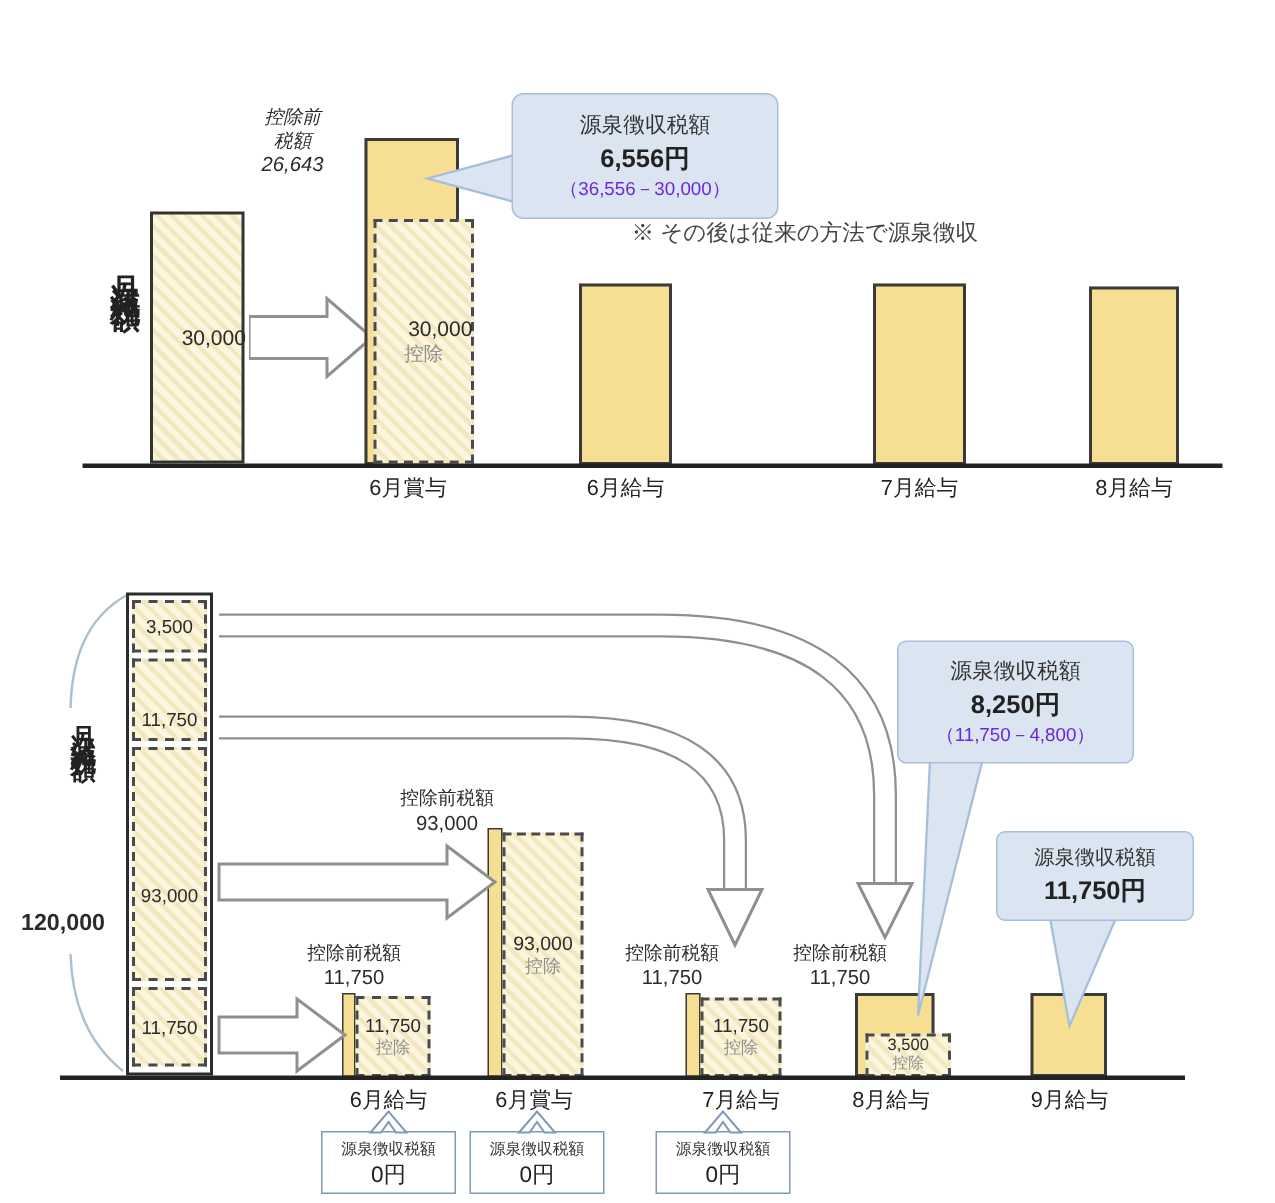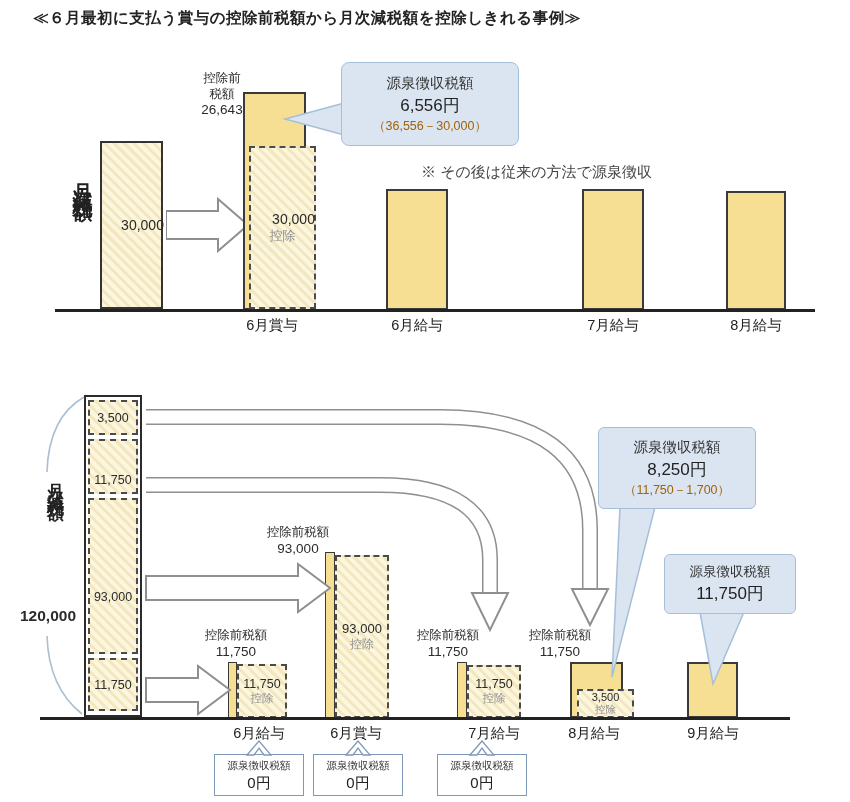--- a/index.html
+++ b/index.html
@@ -16,84 +16,83 @@
   .barvalue{font-size:14px;color:#2b2b2b;margin-left:22px;}
   .dedword{font-size:13px;color:#8f8f8f;}
   .axis{background:#222222;}
   .xlabel{font-size:14.5px;color:#222;text-align:center;white-space:nowrap;}
   .pretax{text-align:center;line-height:1.25;color:#2b2b2b;white-space:nowrap;}
   .pretax .l1{font-size:12.5px;}
   .pretax .l2{font-size:13.5px;}
   .callout{background:#DBE5F1;border:1.5px solid #A5BFDA;border-radius:8px;box-sizing:border-box;
            display:flex;flex-direction:column;align-items:center;justify-content:center;text-align:center;}
   .callout .c1{font-size:14.5px;color:#333;}
-  .callout .c2{font-size:17px;font-weight:normal;color:#222;margin-top:1px;}
-  .callout .c3{font-size:12.5px;color:#a16207;margin-top:1px;}
+  .callout .c2{font-size:17px;font-weight:bold;color:#222;margin-top:1px;}
+  .callout .c3{font-size:12.5px;color:#6d28d9;margin-top:1px;}
   .zerobox{background:#ffffff;border:1.8px solid #7E99B8;box-sizing:border-box;text-align:center;}
   .zerobox .z1{font-size:10.5px;color:#333;margin-top:4px;white-space:nowrap;}
   .zerobox .z2{font-size:15px;color:#222;margin-top:1px;}
   .note{font-size:15px;color:#444;white-space:nowrap;}
   .cflex{display:flex;flex-direction:column;align-items:center;justify-content:center;text-align:center;}
   svg{display:block;}
 </style>
 </head>
 <body>
 
 <div class="stage">
 
-  <div class="abs title" style="left:33px;top:8px;">≪６月最初に支払う賞与の控除前税額から月次減税額を控除しきれる事例≫</div>
 
   <div class="abs vlabel" style="left:70px;top:168px;font-size:20px;letter-spacing:4px;height:130px;">月次減税額</div>
 
   <div class="abs hatch cflex" style="left:100px;top:141px;width:63px;height:168px;border:2px solid #333;box-sizing:border-box;">
     <span class="barvalue">30,000</span>
   </div>
 
   <svg class="abs" style="left:166px;top:197px;" width="84" height="56" viewBox="0 0 84 56">
     <polygon points="0,14 52,14 52,2 82,28 52,54 52,42 0,42" fill="#ffffff" stroke="#8f8f8f" stroke-width="2"></polygon>
   </svg>
 
   <div class="abs ybar" style="left:243px;top:92px;width:63px;height:218px;"></div>
 
   <div class="abs hatch dashedbox" style="left:249px;top:146px;width:67px;height:163px;">
     <span class="barvalue">30,000</span>
     <span class="dedword">控除</span>
   </div>
 
-  <div class="abs pretax" style="left:191px;top:71px;width:62px;">
+  <div class="abs pretax" style="left:164px;top:71px;width:62px;font-style:italic;">
     <div class="l1">控除前</div>
     <div class="l1">税額</div>
     <div class="l2">26,643</div>
   </div>
 
   <svg class="abs" style="left:280px;top:96px;" width="70" height="46" viewBox="0 0 70 46">
     <path d="M68,6 L5,23 L68,40" fill="#DBE5F1" stroke="#A5BFDA" stroke-width="1.5"></path>
   </svg>
   <div class="abs callout" style="left:341px;top:62px;width:178px;height:84px;">
     <div class="c1">源泉徴収税額</div>
     <div class="c2">6,556円</div>
     <div class="c3">（36,556－30,000）</div>
   </div>
 
-  <div class="abs note" style="left:421px;top:163px;text-align:center;">※ その後は従来の方法で源泉徴収</div>
+  <div class="abs note" style="left:421px;top:146px;text-align:center;">※ その後は従来の方法で源泉徴収</div>
 
   <div class="abs ybar" style="left:386px;top:189px;width:62px;height:121px;"></div>
   <div class="abs ybar" style="left:582px;top:189px;width:62px;height:121px;"></div>
   <div class="abs ybar" style="left:726px;top:191px;width:60px;height:119px;"></div>
 
   <div class="abs axis" style="left:55px;top:309px;width:760px;height:3px;"></div>
 
   <div class="abs xlabel" style="left:237px;top:316px;width:70px;">6月賞与</div>
   <div class="abs xlabel" style="left:382px;top:316px;width:70px;">6月給与</div>
   <div class="abs xlabel" style="left:578px;top:316px;width:70px;">7月給与</div>
   <div class="abs xlabel" style="left:721px;top:316px;width:70px;">8月給与</div>
 
 
   <div class="abs vlabel" style="left:44px;top:470px;font-size:17px;letter-spacing:5px;height:140px;">月次減税額</div>
-  <div class="abs" style="left:14px;top:607px;width:68px;font-size:15.5px;font-weight:bold;text-align:center;">120,000</div>
+  <div class="abs" style="left:14px;top:607px;width:68px;font-size:15.5px;font-weight:bold;">120,000</div>
 
   <div class="abs" style="left:84px;top:395px;width:58px;height:322px;border:2.5px solid #2b2b2b;box-sizing:border-box;background:#fff;">
     <div class="abs hatch dashedbox" style="left:2px;top:3px;right:2px;height:35px;">
       <span style="font-size:12.5px;">3,500</span>
     </div>
     <div class="abs hatch dashedbox" style="left:2px;top:42px;right:2px;height:55px;justify-content:flex-end;padding-bottom:5px;">
       <span style="font-size:12.5px;">11,750</span>
     </div>
     <div class="abs hatch dashedbox" style="left:2px;top:101px;right:2px;height:156px;justify-content:flex-end;padding-bottom:48px;">
       <span style="font-size:12.5px;">93,000</span>
@@ -165,21 +164,21 @@
 
     <polygon points="146,678 198,678 198,666 230,690 198,714 198,702 146,702" fill="#ffffff" stroke="#8f8f8f" stroke-width="2"></polygon>
 
     <path d="M620,507 L612,677 L655,507" fill="#DBE5F1" stroke="#A5BFDA" stroke-width="1.5"></path>
     <path d="M700,612 L713,684 L744,612" fill="#DBE5F1" stroke="#A5BFDA" stroke-width="1.5"></path>
   </svg>
 
   <div class="abs callout" style="left:598px;top:427px;width:158px;height:82px;border-radius:6px;">
     <div class="c1">源泉徴収税額</div>
     <div class="c2">8,250円</div>
-    <div class="c3">（11,750－1,700）</div>
+    <div class="c3">（11,750－4,800）</div>
   </div>
   <div class="abs callout" style="left:664px;top:554px;width:132px;height:60px;border-radius:6px;">
     <div class="c1" style="font-size:13.5px;">源泉徴収税額</div>
     <div class="c2">11,750円</div>
   </div>
 
   <div class="abs xlabel" style="left:224px;top:724px;width:70px;">6月給与</div>
   <div class="abs xlabel" style="left:321px;top:724px;width:70px;">6月賞与</div>
   <div class="abs xlabel" style="left:459px;top:724px;width:70px;">7月給与</div>
   <div class="abs xlabel" style="left:559px;top:724px;width:70px;">8月給与</div>

